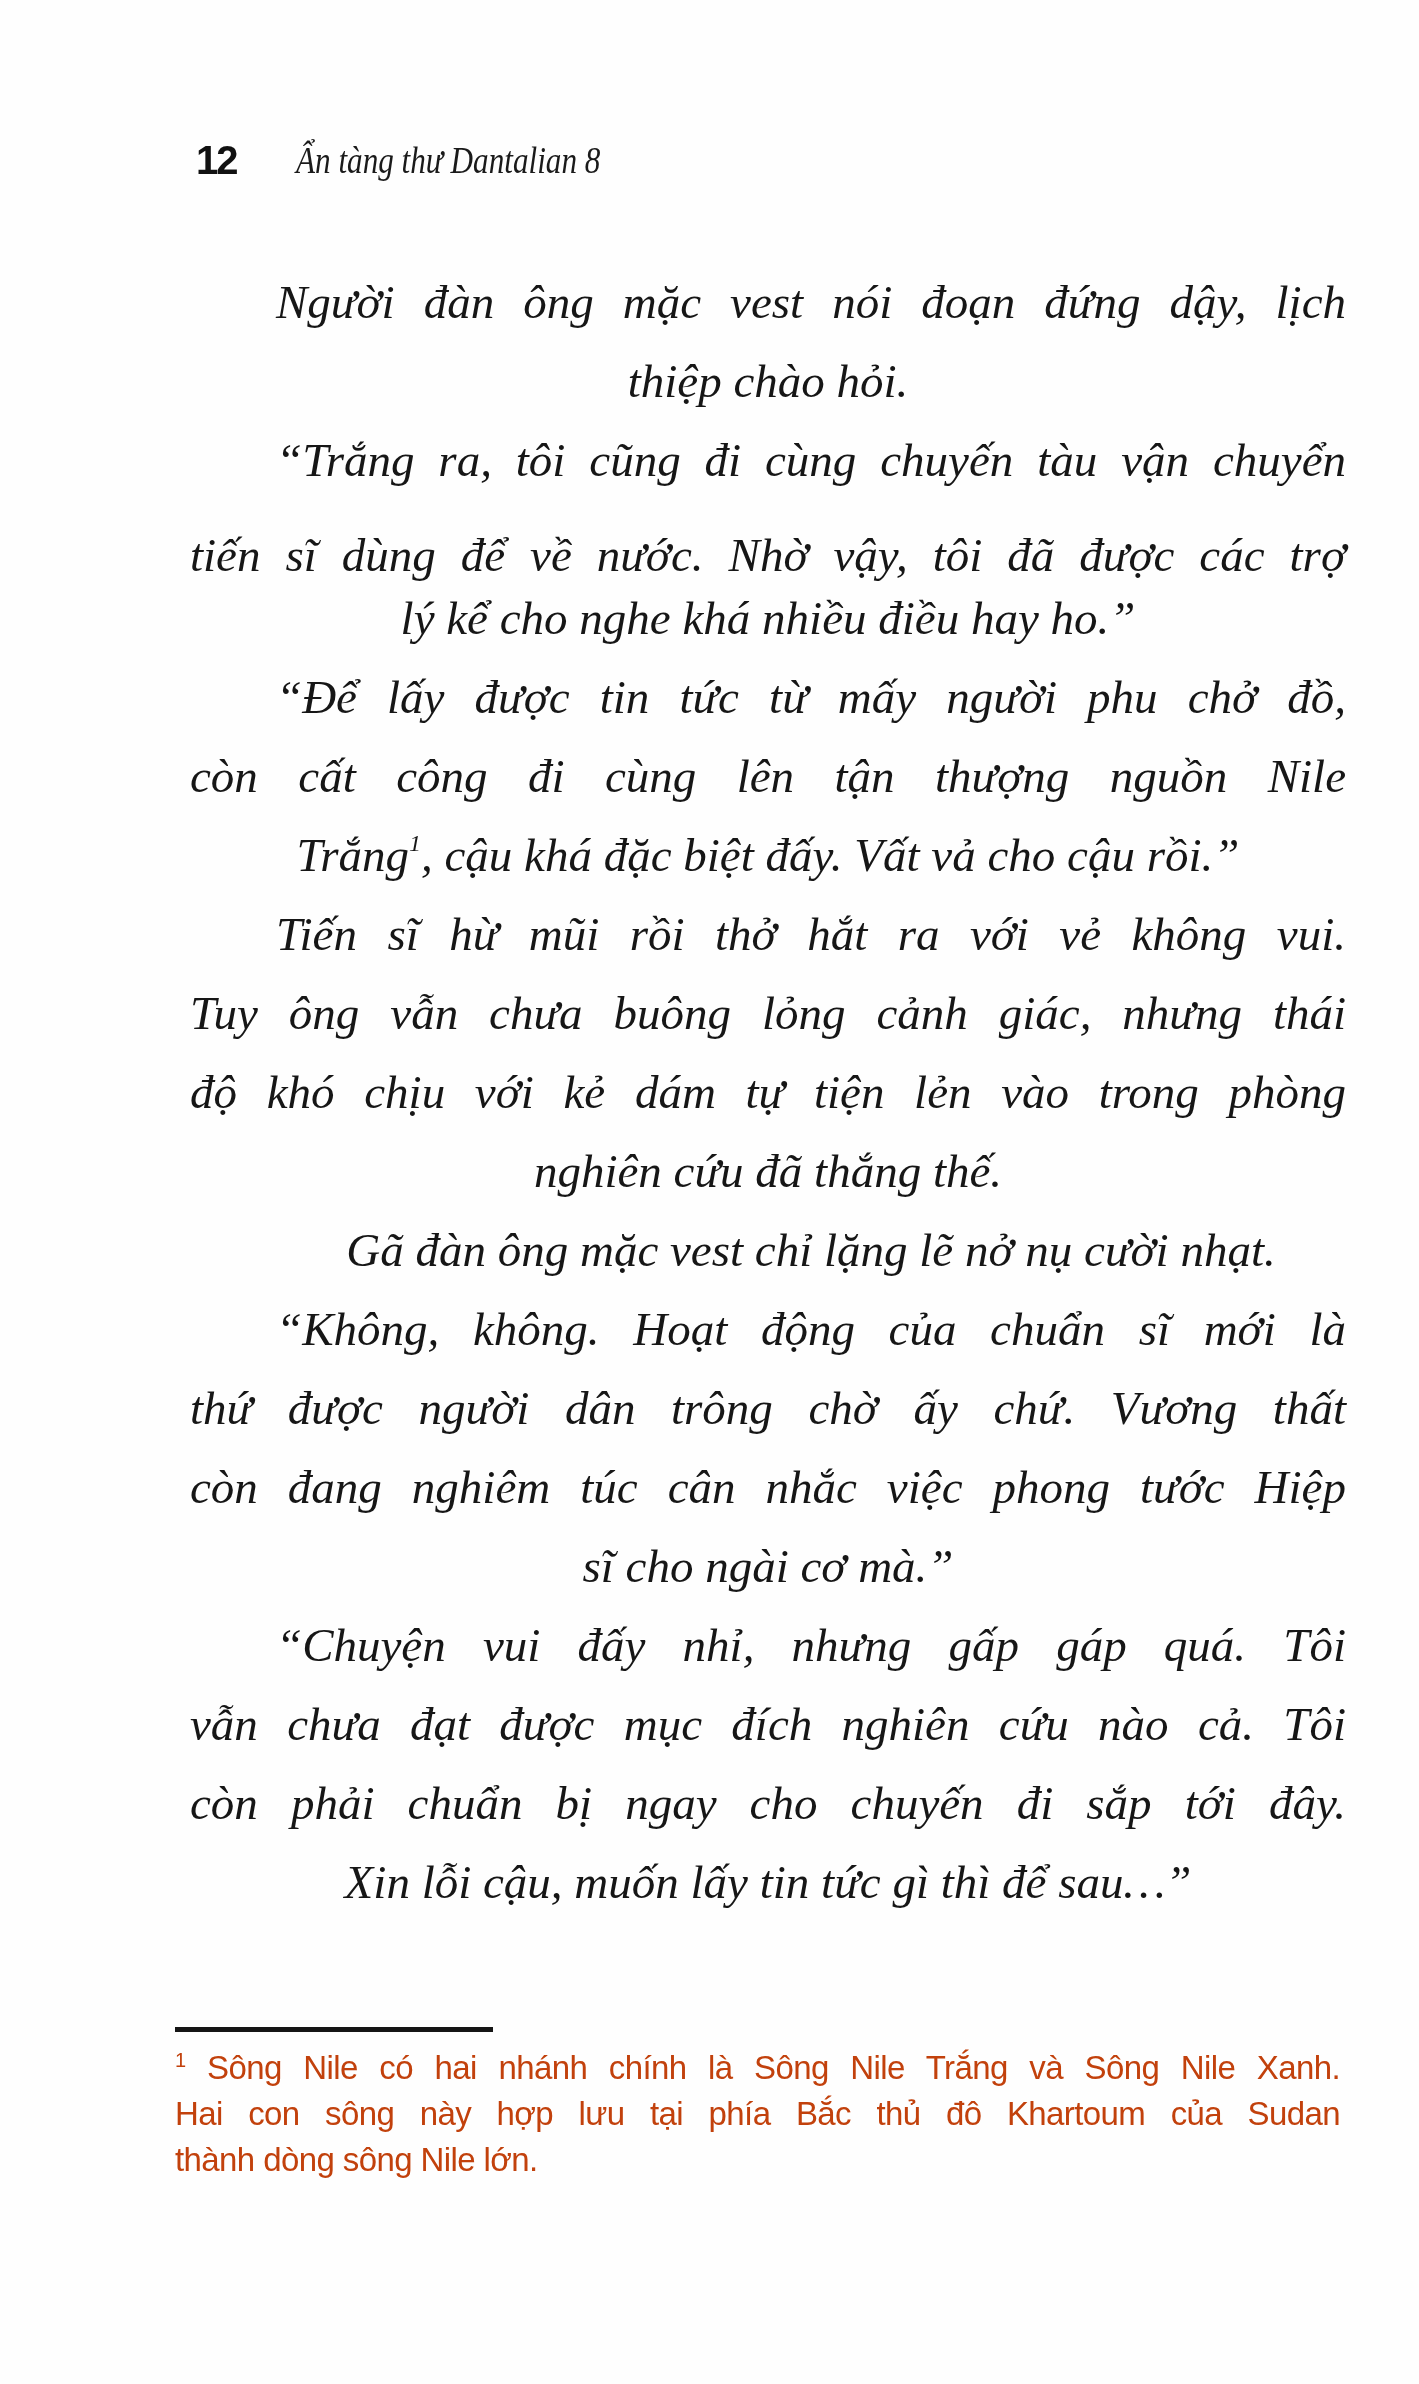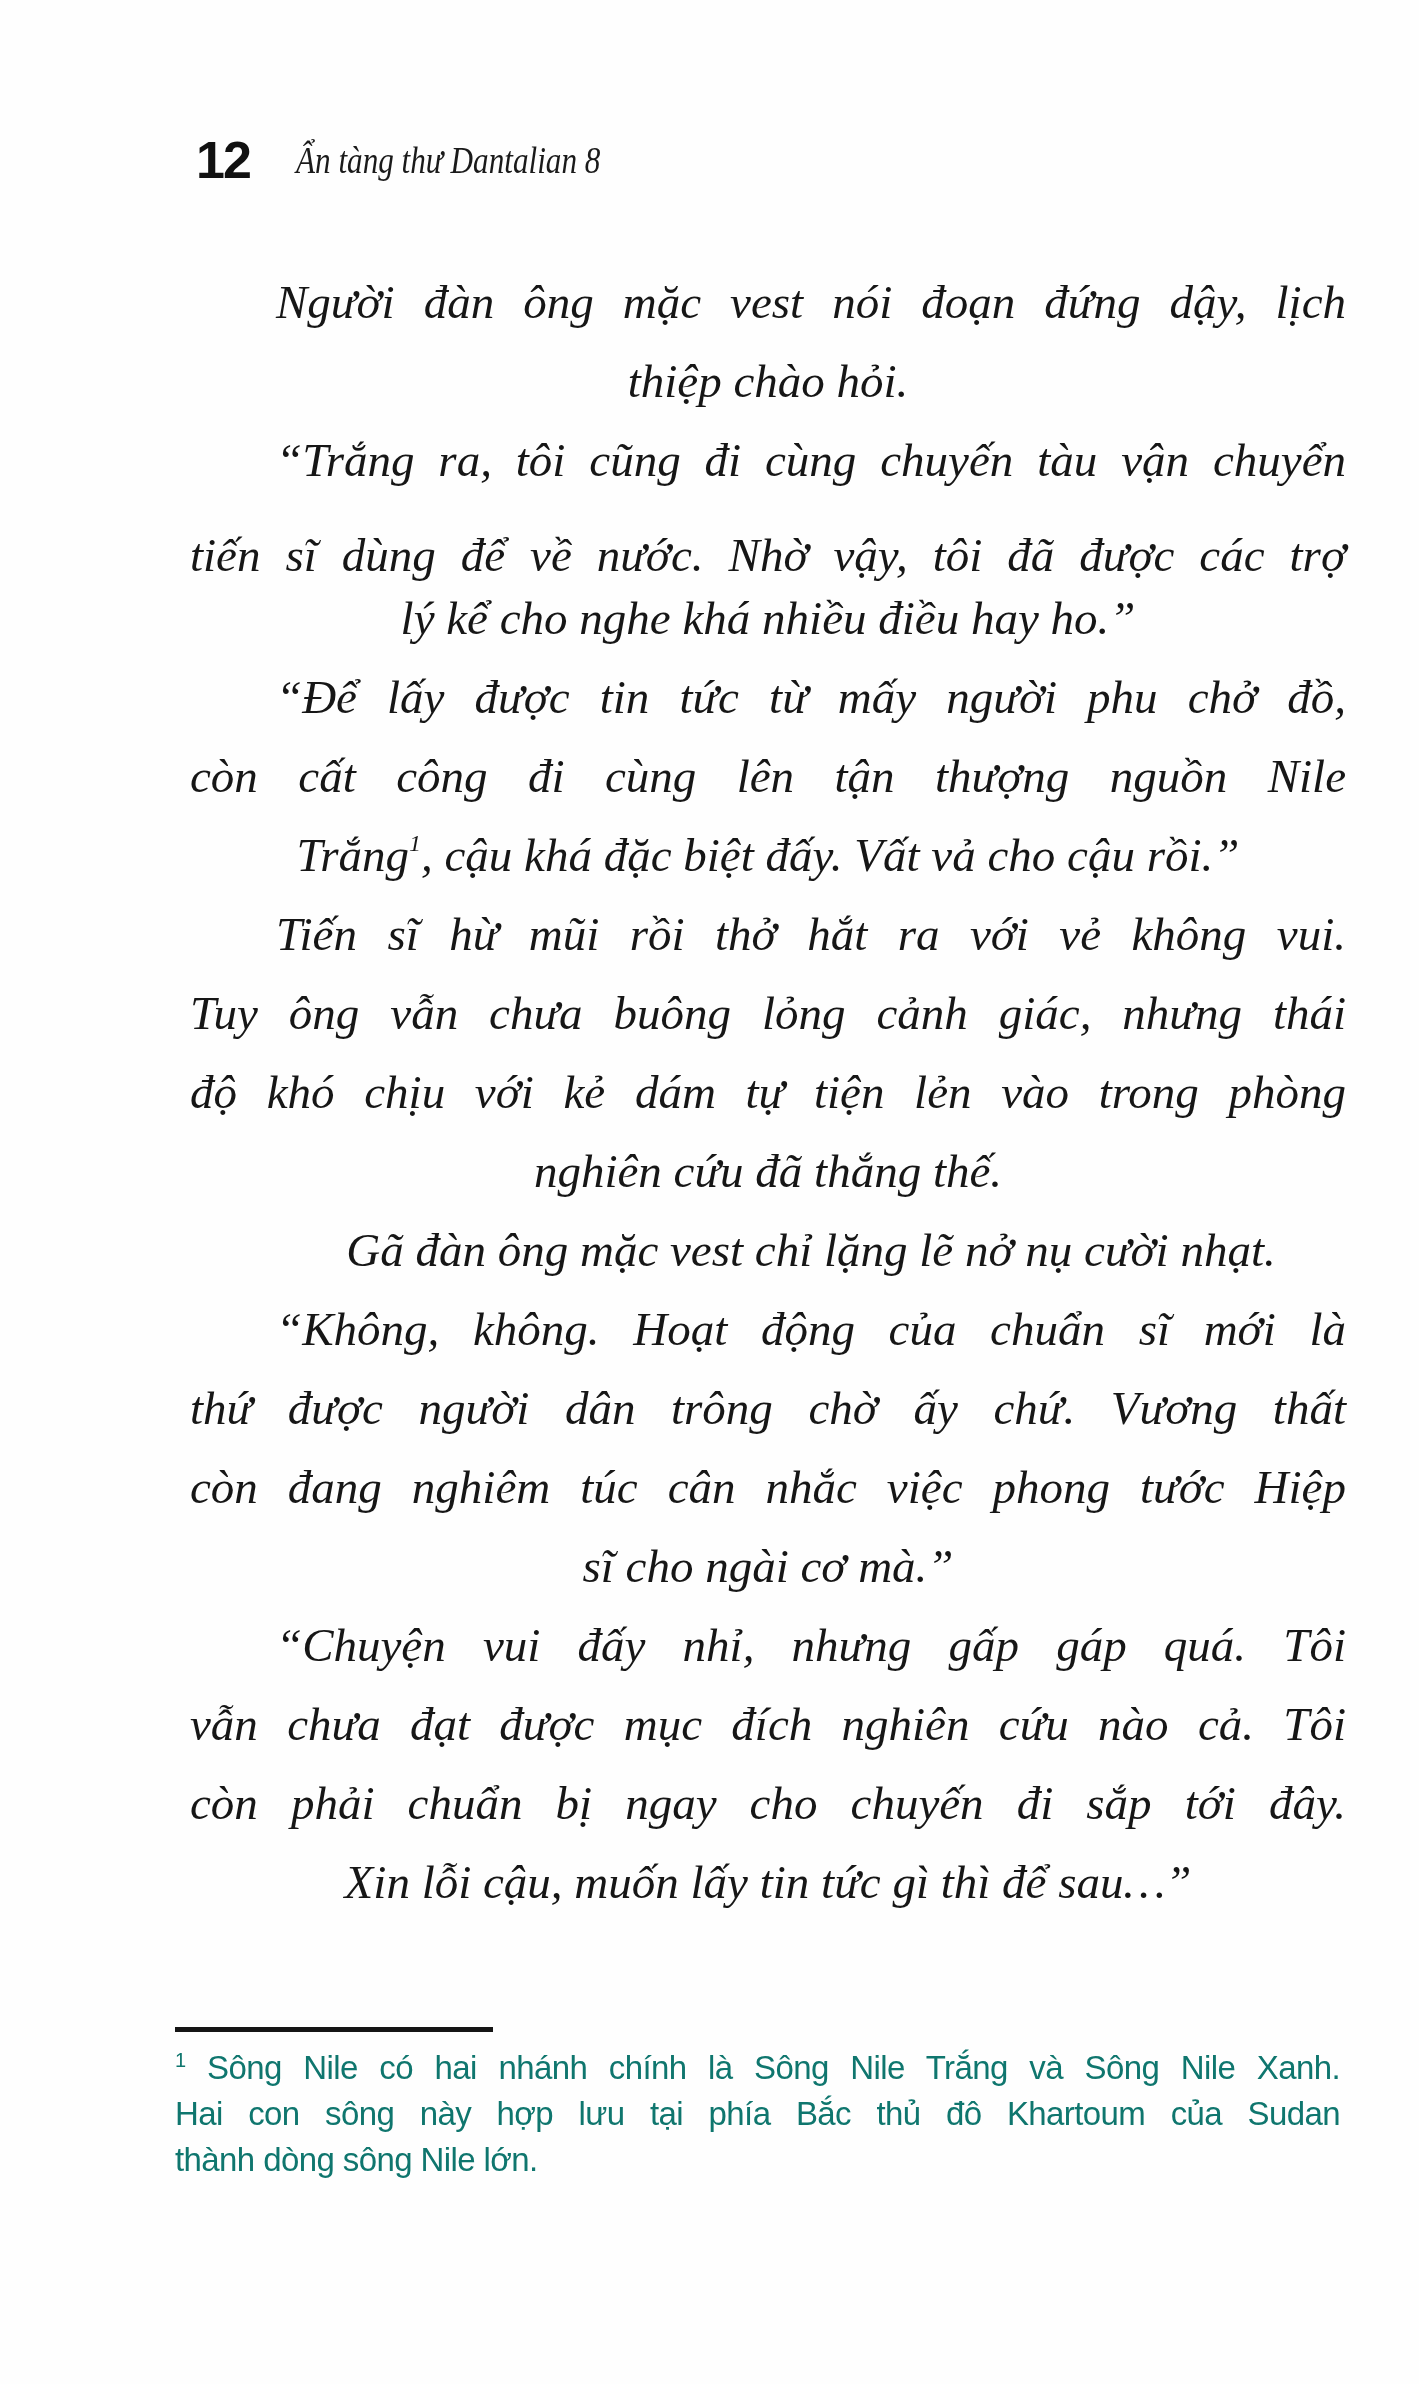--- a/index.html
+++ b/index.html
@@ -6,21 +6,21 @@
   body {
     width: 1419px; height: 2384px; background: #fdfdfd;
     position: relative; overflow: hidden;
     font-family: "Liberation Serif", serif; color: #161616;
   }
   .page { position: absolute; left: 0; top: 0; width: 1419px; height: 2384px; background: #fefefe; }
   .header { position: absolute; left: 196px; top: 132px; height: 60px; width: 700px; }
   .page-number {
     position: absolute; left: 0; top: 6px;
     font-family: "Liberation Sans", sans-serif; font-weight: bold;
-    font-size: 52px; line-height: 44px; color: #111; letter-spacing: -2px;
+    font-size: 40px; line-height: 44px; color: #111; letter-spacing: -2px;
   }
   .running-title {
     position: absolute; left: 100px; top: 6px;
     font-family: "Liberation Serif", serif; font-style: italic;
     font-size: 38px; line-height: 44px; color: #1a1a1a;
     transform: scaleX(0.82); transform-origin: left center;
   }
   .body-text { position: absolute; left: 190px; top: 0; width: 1156px; }
   .line {
     position: absolute; left: 0; width: 1156px;
@@ -31,21 +31,21 @@
   .line.indent { left: 86px; width: 1070px; }
   .line.last { text-align: center; }
   sup.fnref { font-size: 24px; vertical-align: 20px; line-height: 0; }
   .fn-rule {
     position: absolute; left: 175px; top: 2027px; width: 318px; height: 5px; background: #151515;
   }
   .footnote { position: absolute; left: 175px; top: 2045px; width: 1165px; }
   .fn-line {
     position: absolute; left: 0; width: 1165px;
     font-family: "Liberation Sans", sans-serif; font-size: 33px; line-height: 46px; height: 46px;
-    color: #0f766e; white-space: nowrap; letter-spacing: -0.6px;
+    color: #c2410c; white-space: nowrap; letter-spacing: -0.6px;
   }
   .fn-line.justify { text-align: justify; text-align-last: justify; white-space: normal; }
   .fn-line sup { font-size: 20px; vertical-align: 12px; line-height: 0; }
 </style>
 </head>
 <body>
 
 <div class="page">
 
   <div class="header">

